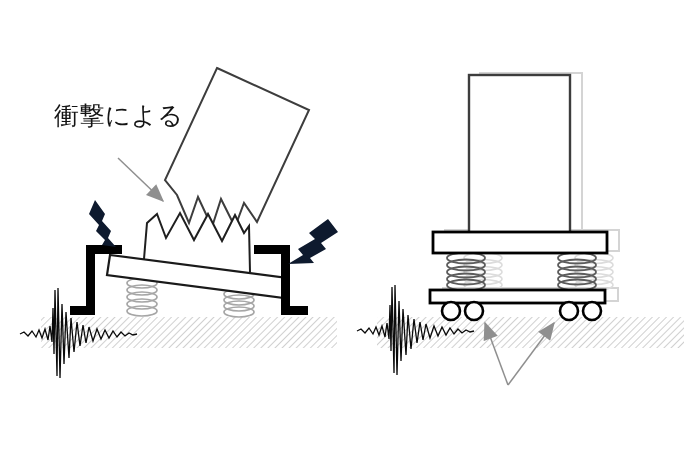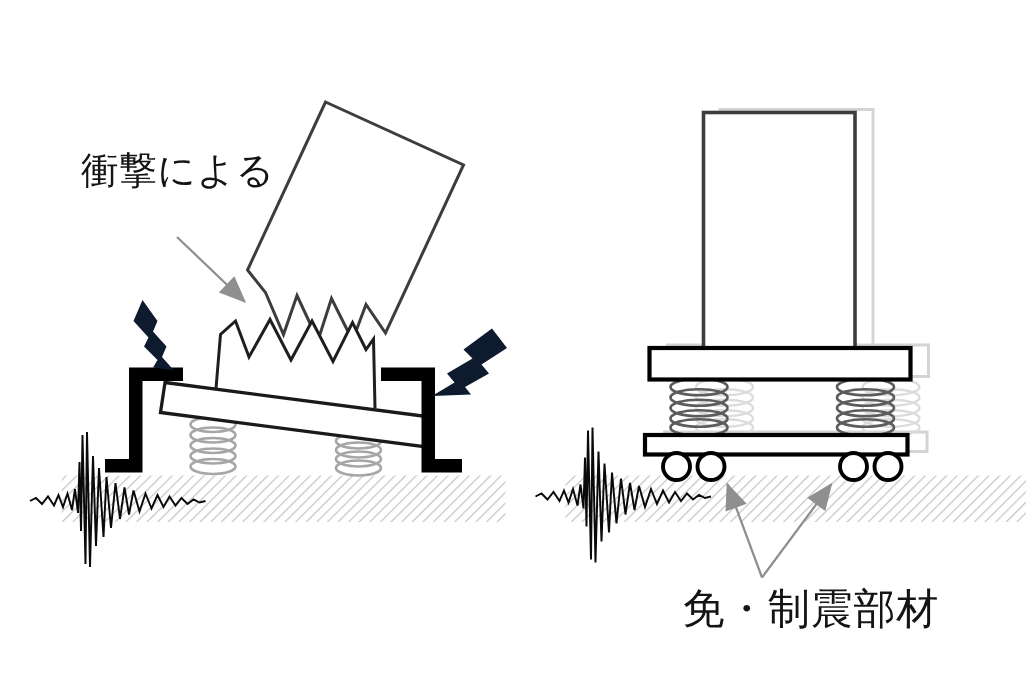--- a/index.html
+++ b/index.html
@@ -1,18 +1,18 @@
 <!DOCTYPE html>
 <html><head>
 <meta charset="utf-8">
 <style>
   html,body{margin:0;padding:0;background:#fff;}
   .canvas{
     position:relative;width:689px;height:449px;background:#ffffff;
-    overflow:hidden;font-family:Liberation Mono, monospace;color:#111;
+    overflow:hidden;font-family:Liberation Serif, serif;color:#111;
   }
   .canvas svg{position:absolute;left:0;top:0;}
   .label{position:absolute;z-index:2;color:#141414;}
   .label-damage{left:54px;top:96px;font-size:25px;line-height:39px;letter-spacing:0.5px;}
   .label-members{left:455px;top:390px;font-size:28px;line-height:38px;letter-spacing:0.5px;}
 </style>
 </head>
 <body>
 
 <div class="canvas">
@@ -118,15 +118,14 @@
       </g>
 
       <line x1="508" y1="385" x2="485" y2="323" stroke="#8f8f8f" stroke-width="1.5" marker-end="url(#ahead)"></line>
       <line x1="508" y1="385" x2="554" y2="323" stroke="#8f8f8f" stroke-width="1.5" marker-end="url(#ahead)"></line>
     </g>
   </svg>
 
   <div class="label label-damage">
     <div>衝撃による</div>
   </div>
-  <div class="label label-members">免・制震部材</div>
 
 </div>
 
 </body></html>

